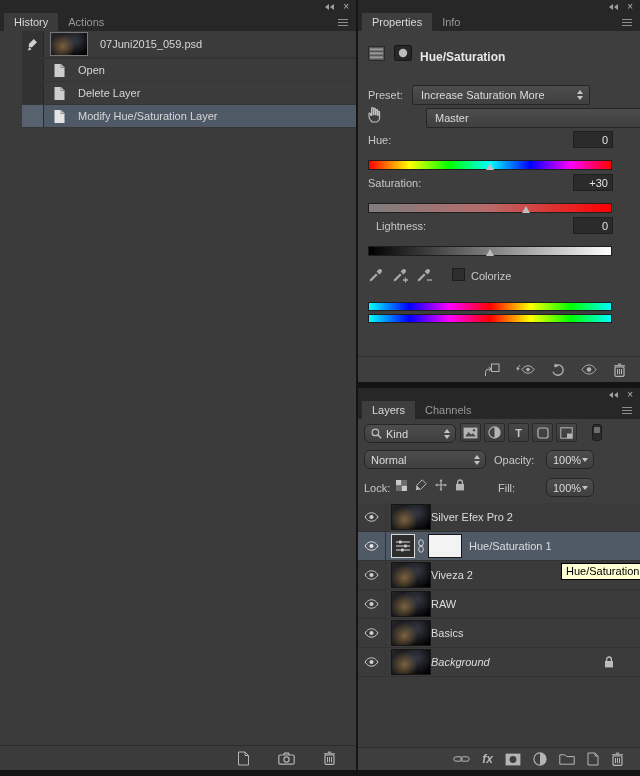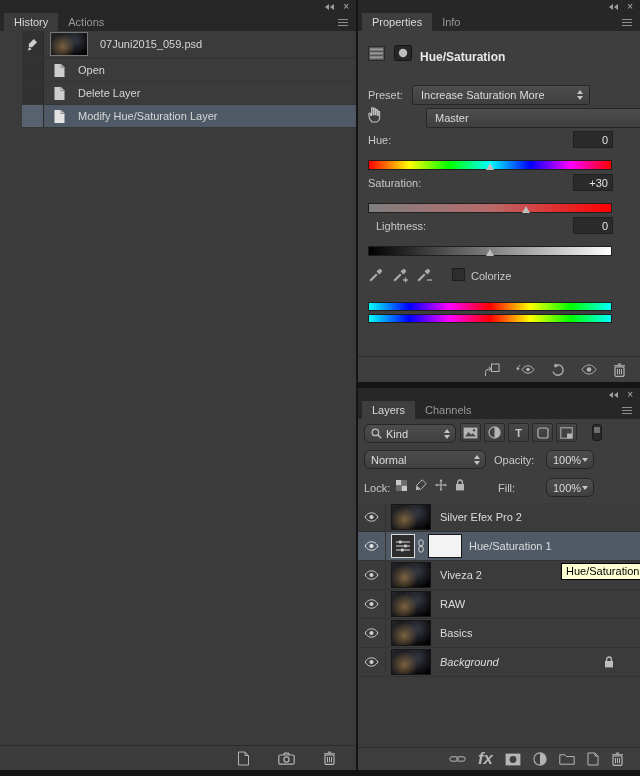--- a/index.html
+++ b/index.html
@@ -91,31 +91,31 @@
   .f-toggle i { display:block; width:6px; height:6px; margin:2px auto 0; background:#6f6f6f; border-radius:1px; }
   .lock-icons { position:absolute; left:38px; top:91px; display:flex; gap:8px; align-items:center; }
 
   .layer-list { position:absolute; top:115px; left:0; right:0; bottom:23px; background:#3b3b3b; }
   .layer-row { display:flex; align-items:center; height:29px; border-bottom:1px solid #333;
                position:relative; cursor:pointer; }
   .layer-row.selected { background:#4f5a66; }
   .eye-cell { width:28px; align-self:stretch; border-right:1px solid #353535; display:flex;
               align-items:center; justify-content:center; cursor:pointer; }
   .thumb { width:40px; height:26px; margin-left:5px; border:1px solid #161616; }
-  .layer-name { margin-left:9px; color:#dcdcdc; white-space:nowrap; }
+  .layer-name { color:#dcdcdc; white-space:nowrap; }
   .layer-name.italic { font-style:italic; }
   .adj-thumb { width:24px; height:24px; margin-left:5px; background:#2d2d2d; border:1px solid #d9d9d9;
                display:flex; align-items:center; justify-content:center; }
   .chainlink { margin-left:2px; display:inline-flex; }
   .mask-thumb { width:34px; height:24px; margin-left:3px; background:#f3f3f3; border:1px solid #161616; }
   .bg-lock { position:absolute; right:26px; }
   .l-footer { position:absolute; left:0; right:0; bottom:0; height:23px; border-top:1px solid #2e2e2e;
               background:#3e3e3e; display:flex; align-items:center; justify-content:flex-end;
               gap:12px; padding-right:16px; }
-  .fx { font-style:italic; font-weight:bold; color:#b5b5b5; font-size:17px; cursor:pointer; }
+  .fx { font-style:italic; font-weight:bold; color:#b5b5b5; font-size:12px; cursor:pointer; }
 
   .tooltip { position:absolute; left:561px; top:563px; background:#ffffd4; border:1px solid #000;
              color:#000; padding:1px 4px 2px; white-space:nowrap; z-index:20; }
 </style>
 </head>
 <body>
 
 <div class="screen">
 
   <div class="panel left-panel">

